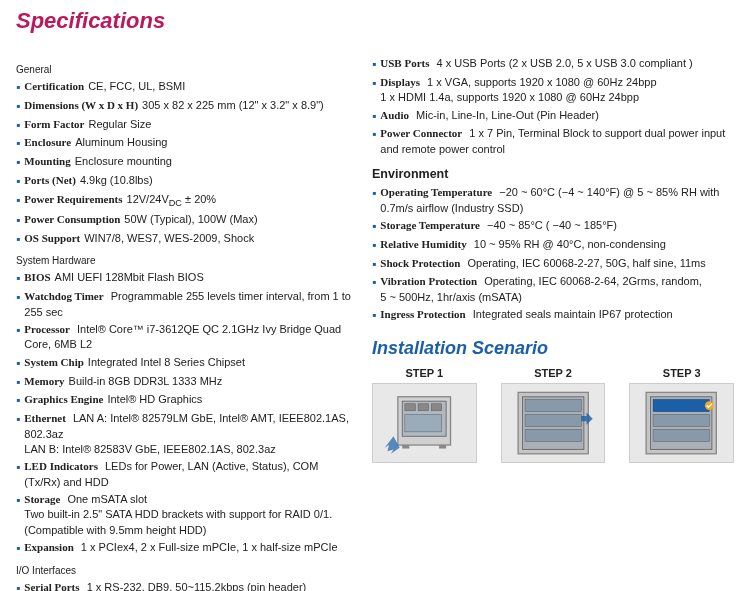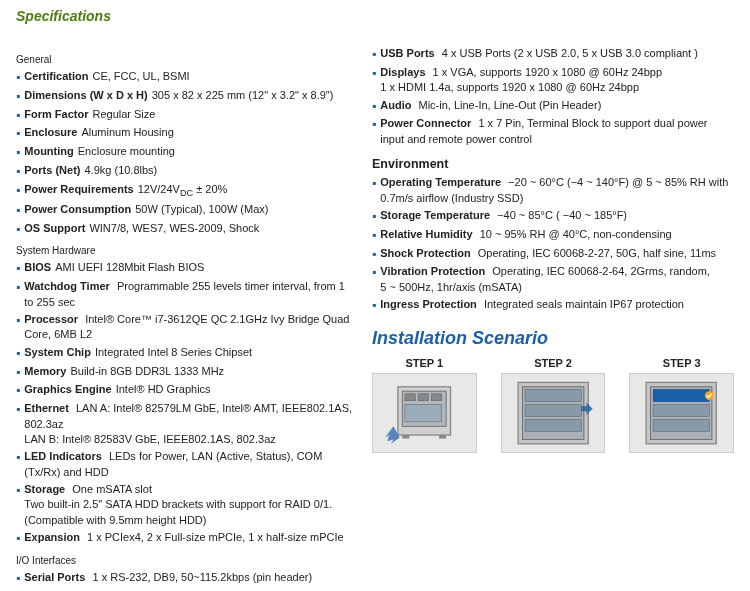--- a/index.html
+++ b/index.html
@@ -22,23 +22,23 @@
       flex: 0 0 340px;
       min-width: 0;
     }
 
     .right-col {
       flex: 1;
       min-width: 0;
     }
 
     h1.specs-title {
-      font-size: 14px;
+      font-size: 22px;
       font-weight: 900;
-      color: #4d7c0f;
+      color: #be185d;
       font-style: italic;
       margin-bottom: 10px;
       padding: 8px 32px 0 16px;
     }
 
     .section-title {
       font-size: 10px;
       font-weight: 400;
       color: #222;
       margin-top: 8px;
@@ -63,20 +63,21 @@
       margin-right: 4px;
       flex-shrink: 0;
       font-size: 12px;
     }
 
     .spec-label {
       font-weight: 700;
       white-space: nowrap;
       margin-right: 4px;
       flex-shrink: 0;
+      font-family: Liberation Serif, serif;
     }
 
     .spec-value {
       color: #222;
       font-weight: 400;
     }
 
     .right-col .section-title-env {
       font-size: 12.5px;
       font-weight: 900;

